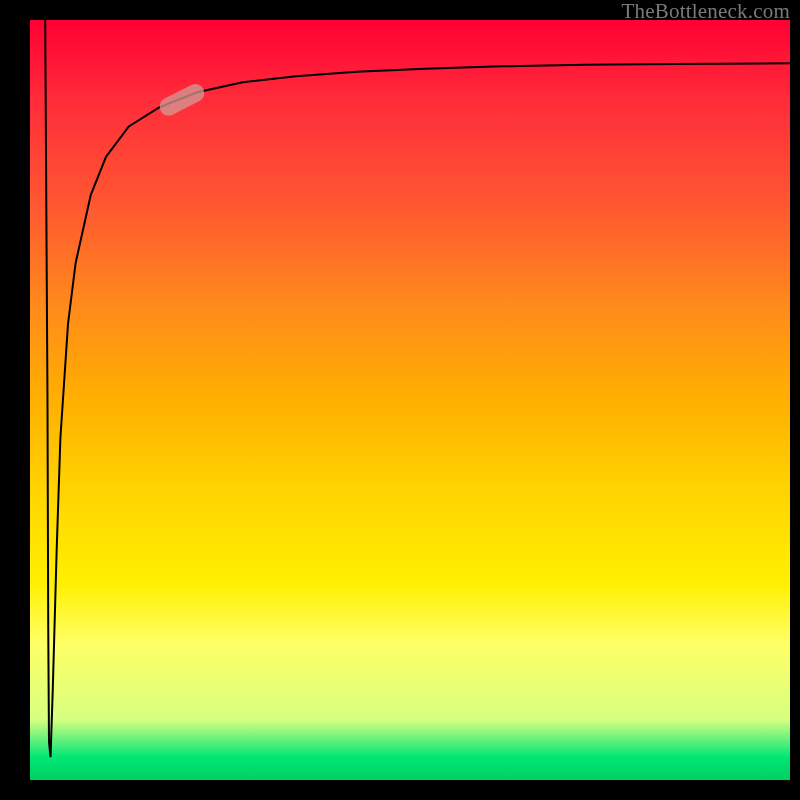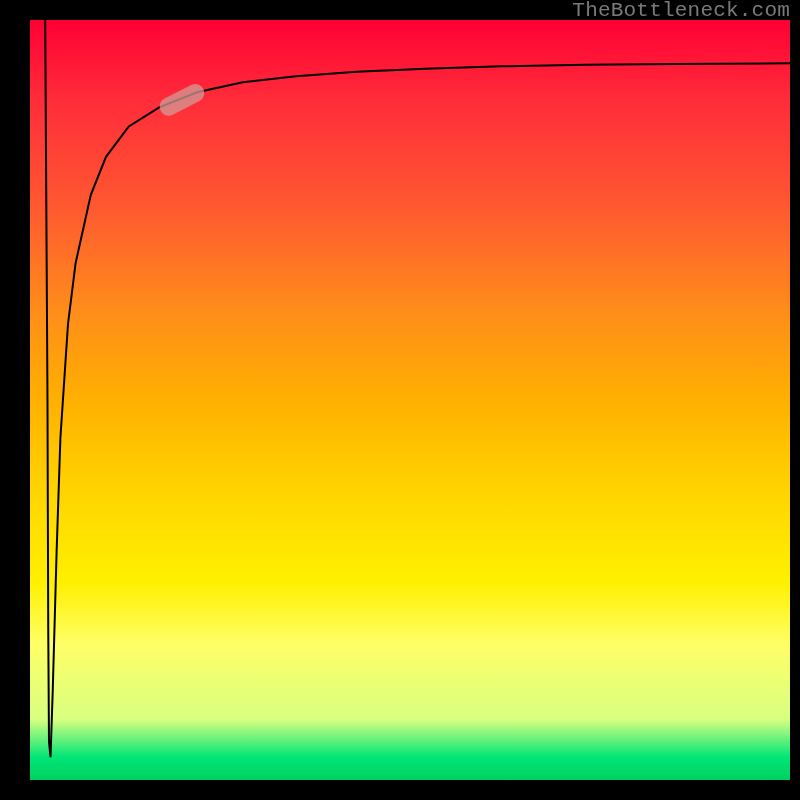--- a/index.html
+++ b/index.html
@@ -46,21 +46,21 @@
     width: 760px;
     height: 760px;
     pointer-events: none;
   }
   .attribution {
     position: absolute;
     top: -1px;
     right: 10px;
     color: #7a7a7a;
     font-size: 21px;
-    font-family: Liberation Mono, monospace;
+    font-family: Liberation Serif, serif;
     letter-spacing: 0.2px;
   }
   
   .marker-pill {
     fill: rgba(210, 155, 150, 0.75);
   }
   .curve {
     fill: none;
     stroke: #000;
     stroke-width: 2;

